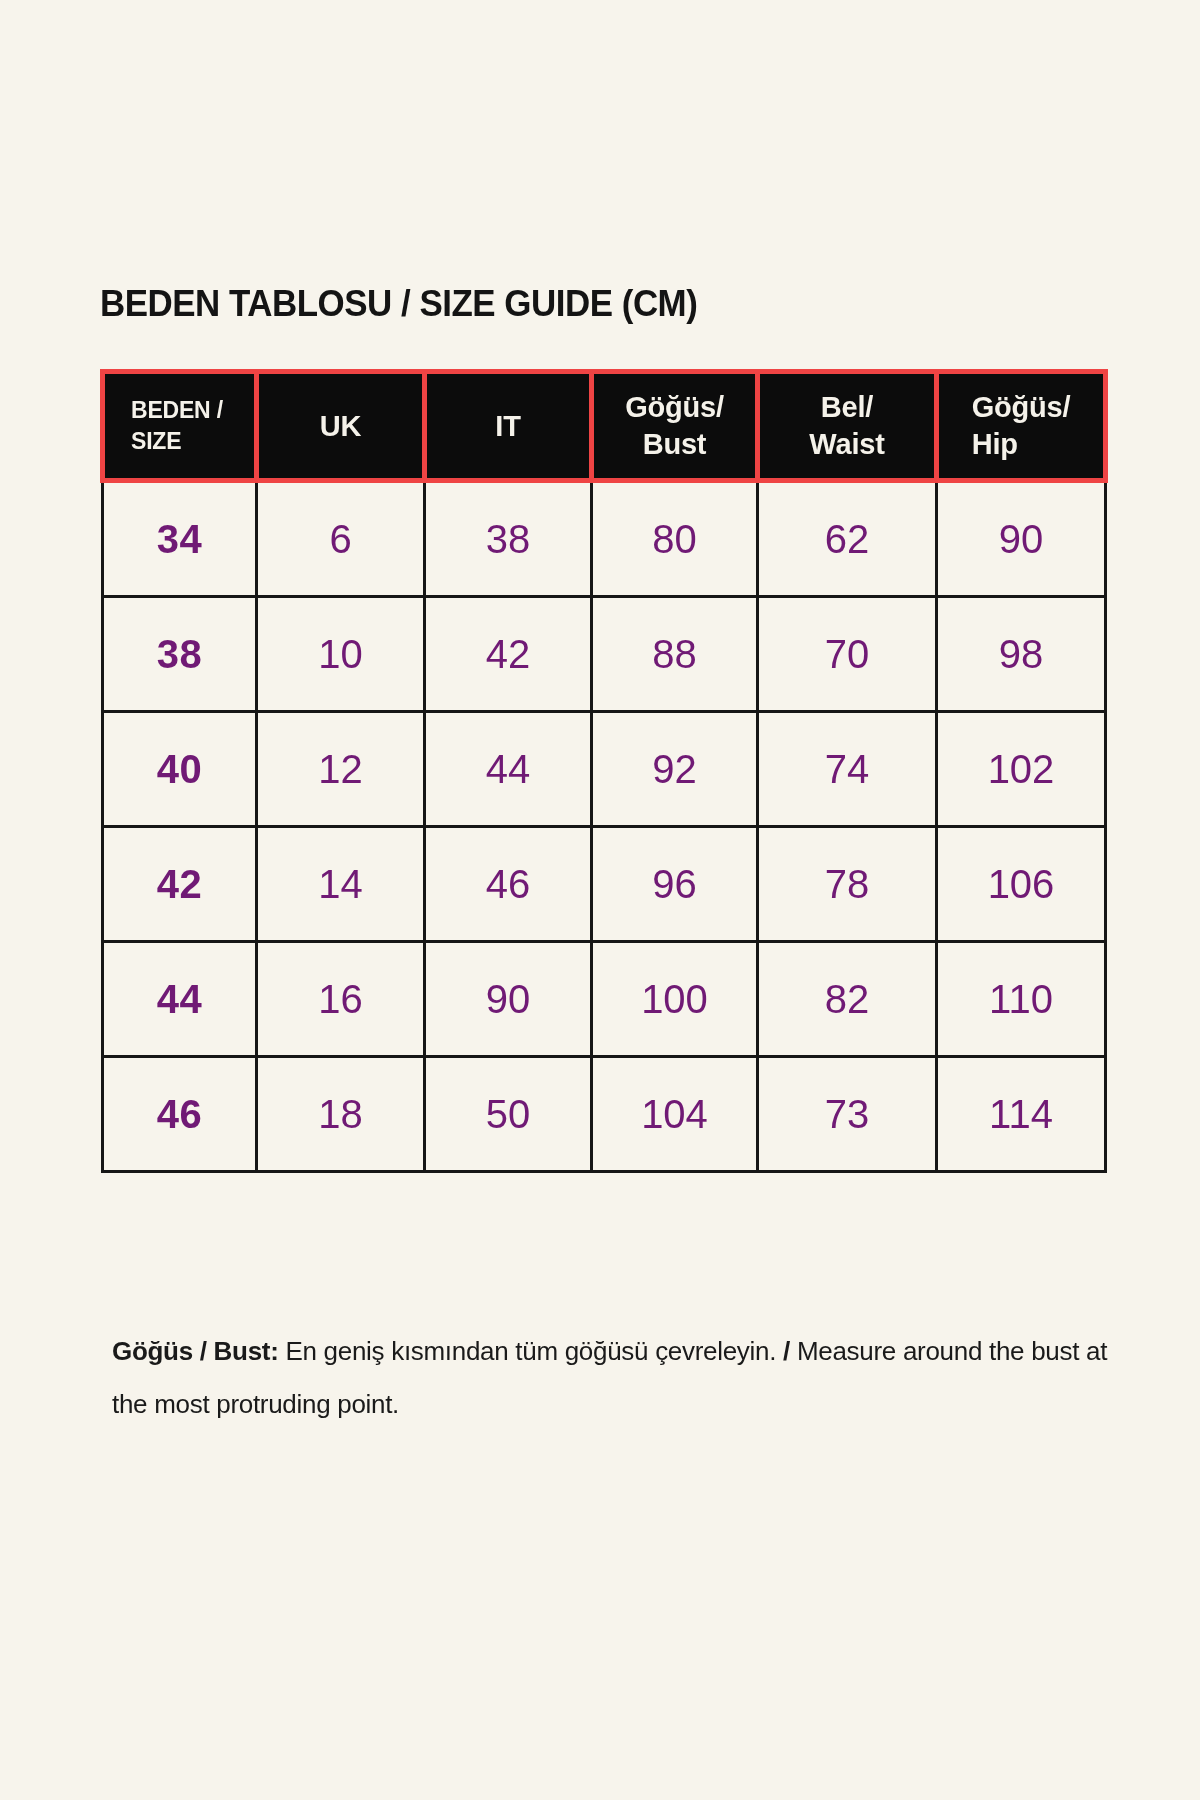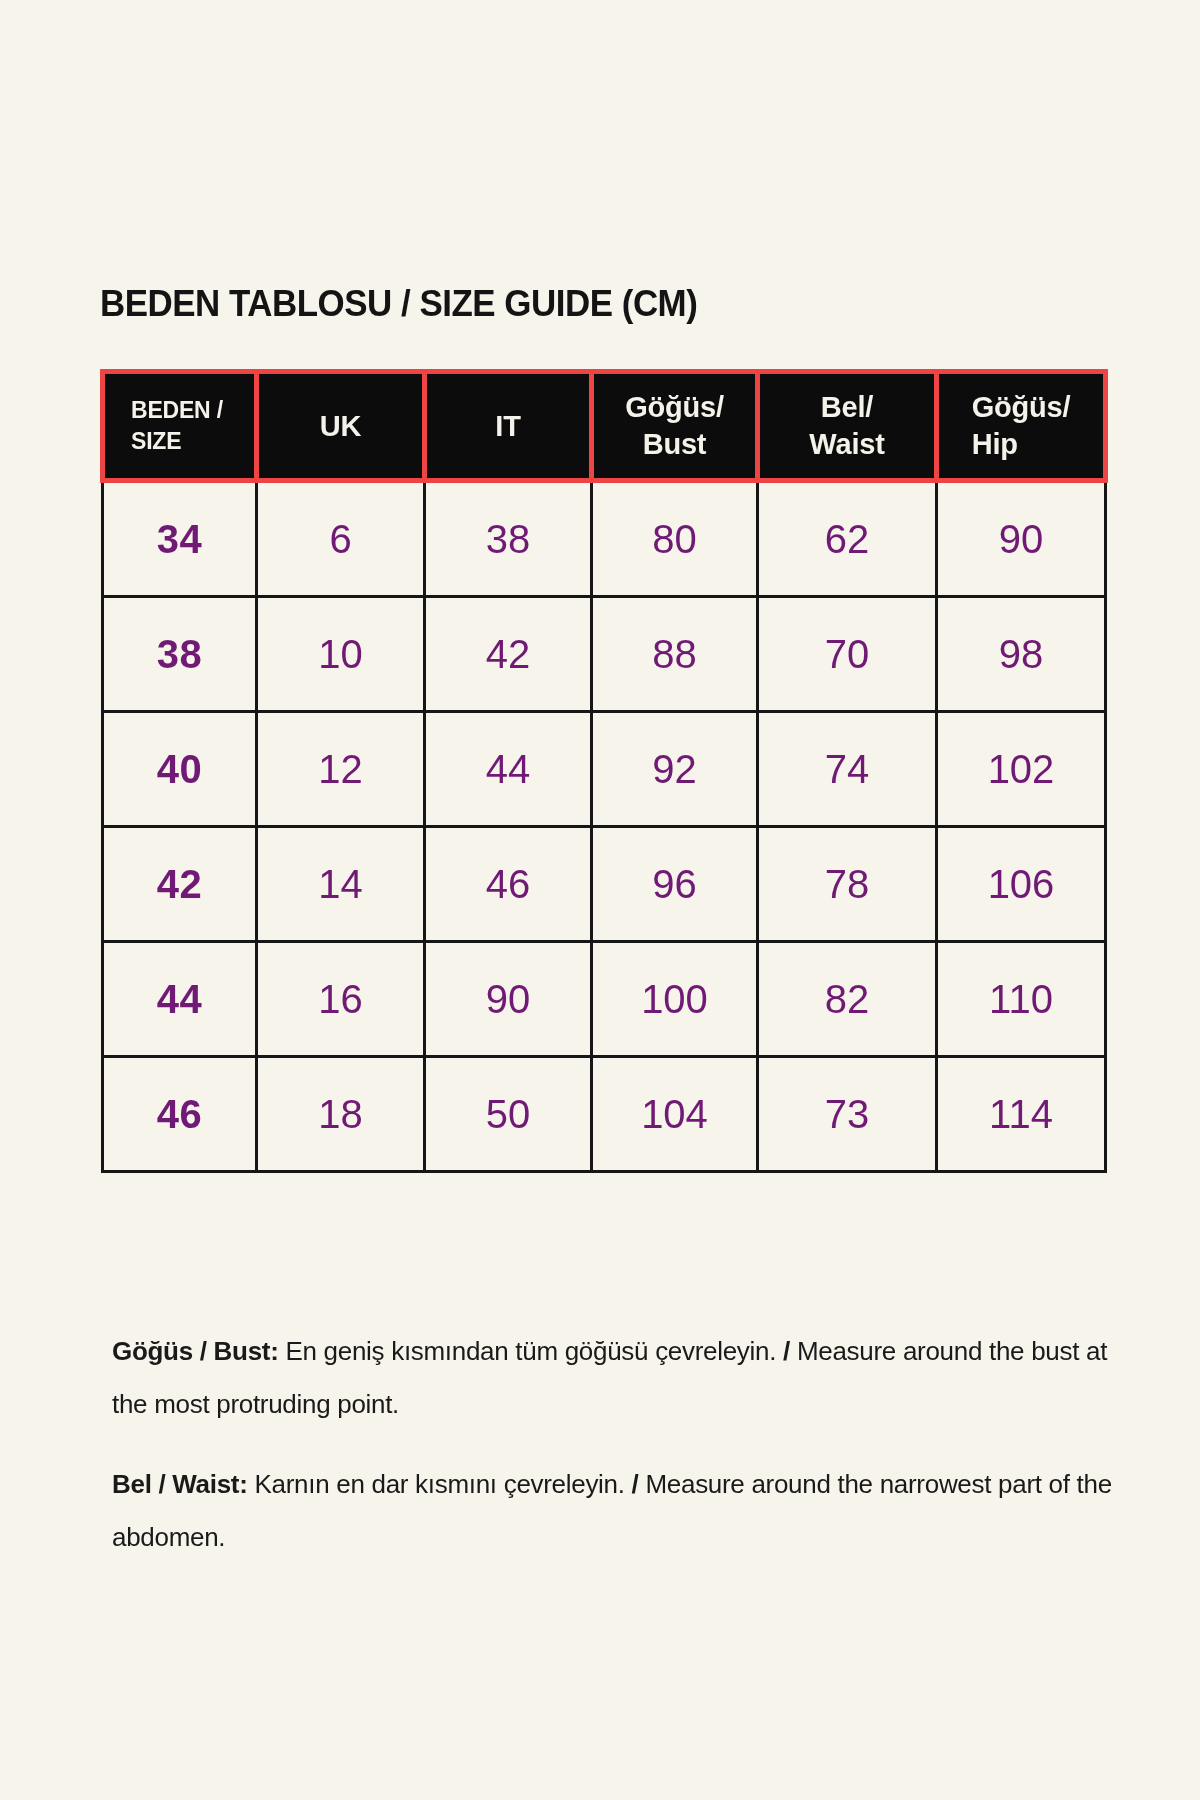--- a/index.html
+++ b/index.html
@@ -181,16 +181,15 @@
         <td>50</td>
         <td>104</td>
         <td>73</td>
         <td>114</td>
       </tr>
     </tbody>
   </table>
 
   <div class="notes">
     <p class="note"><strong>Göğüs / Bust:</strong><span> En geniş kısmından tüm göğüsü çevreleyin. </span><strong>/</strong><span> Measure around the bust at the most protruding point.</span></p>
-    <p class="note"><strong>Bel / Waist:</strong><span> Karnın en dar kısmını çevreleyin. </span><strong>/</strong><span> Measure around the narrowest part of the abdomen.</span></p>
   </div>
 
 </div>
 
 </body></html>

